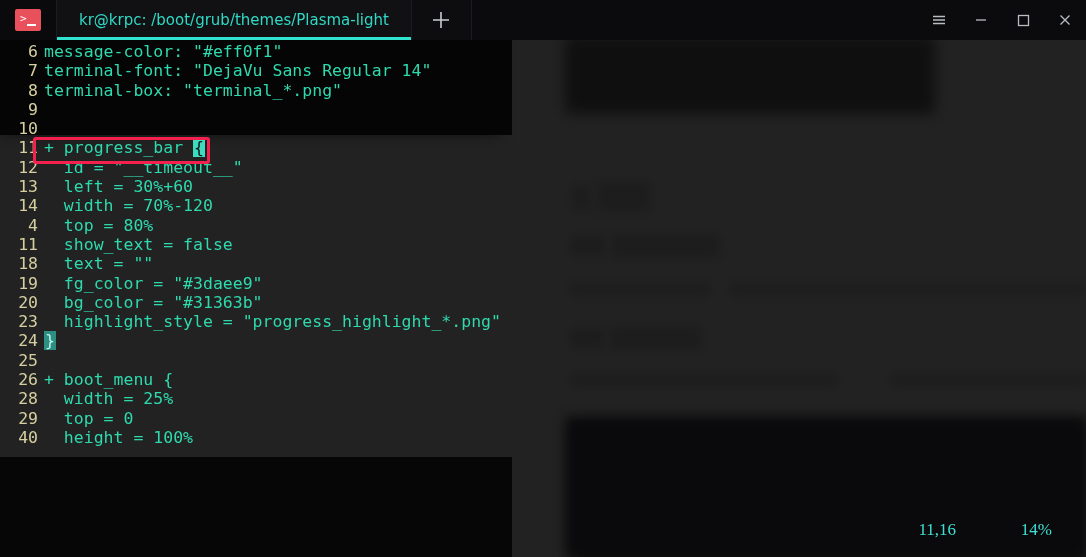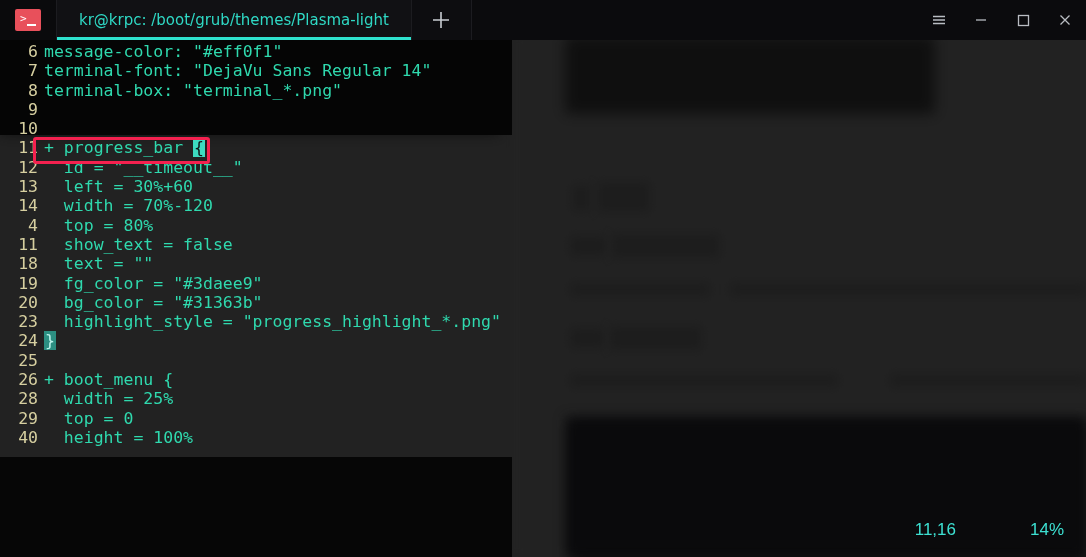--- a/index.html
+++ b/index.html
@@ -137,24 +137,24 @@
   }
 
   
   #status{
     position:absolute; right:0; bottom:0; height:52px; width:100%;
     pointer-events:none;
   }
   .stat{
     position:absolute; bottom:17px;
     color:#3de0d2; font-size:17px;
-    font-family:Liberation Sans, sans-serif;
+    font-family:Liberation Serif, serif;
   }
   #stat-pos{ right:130px; }
-  #stat-pct{ right:22px; }
+  #stat-pct{ right:34px; }
 </style>
 </head>
 <body>
 
 <div id="backdrop">
   <div class="bd-page"></div>
 
   <div class="bd-blk" style="left:565px;top:36px;width:370px;height:78px;"></div>
   <div class="bd-blk" style="left:0px;top:38px;width:500px;height:96px;"></div>
 

